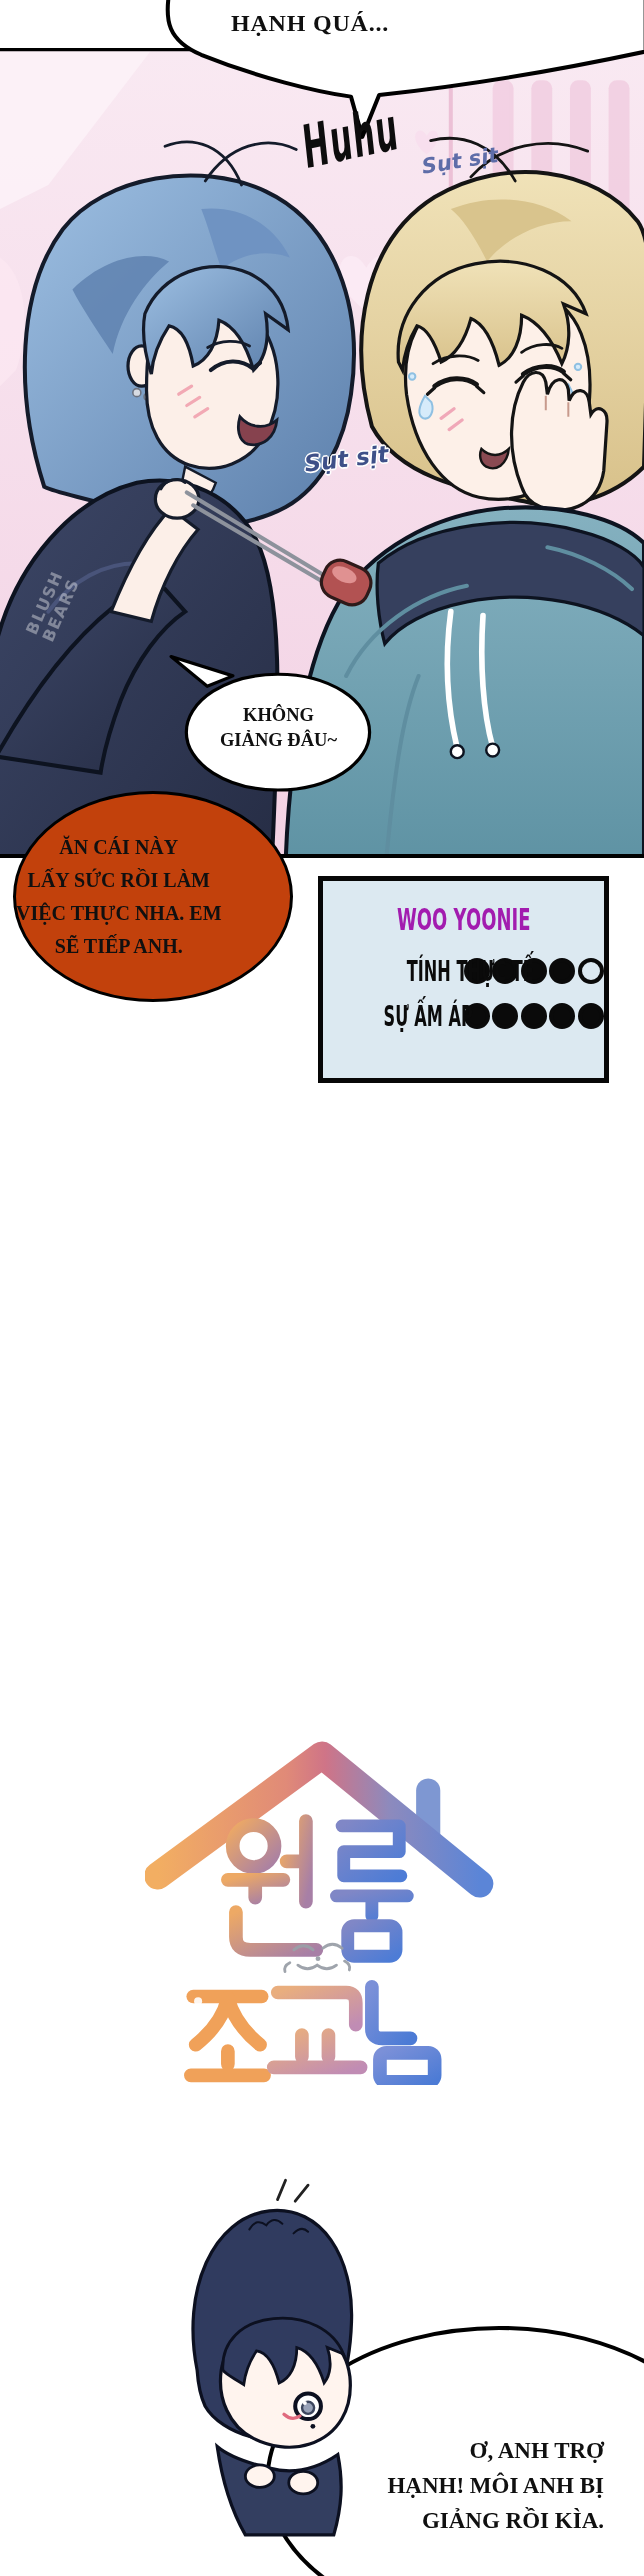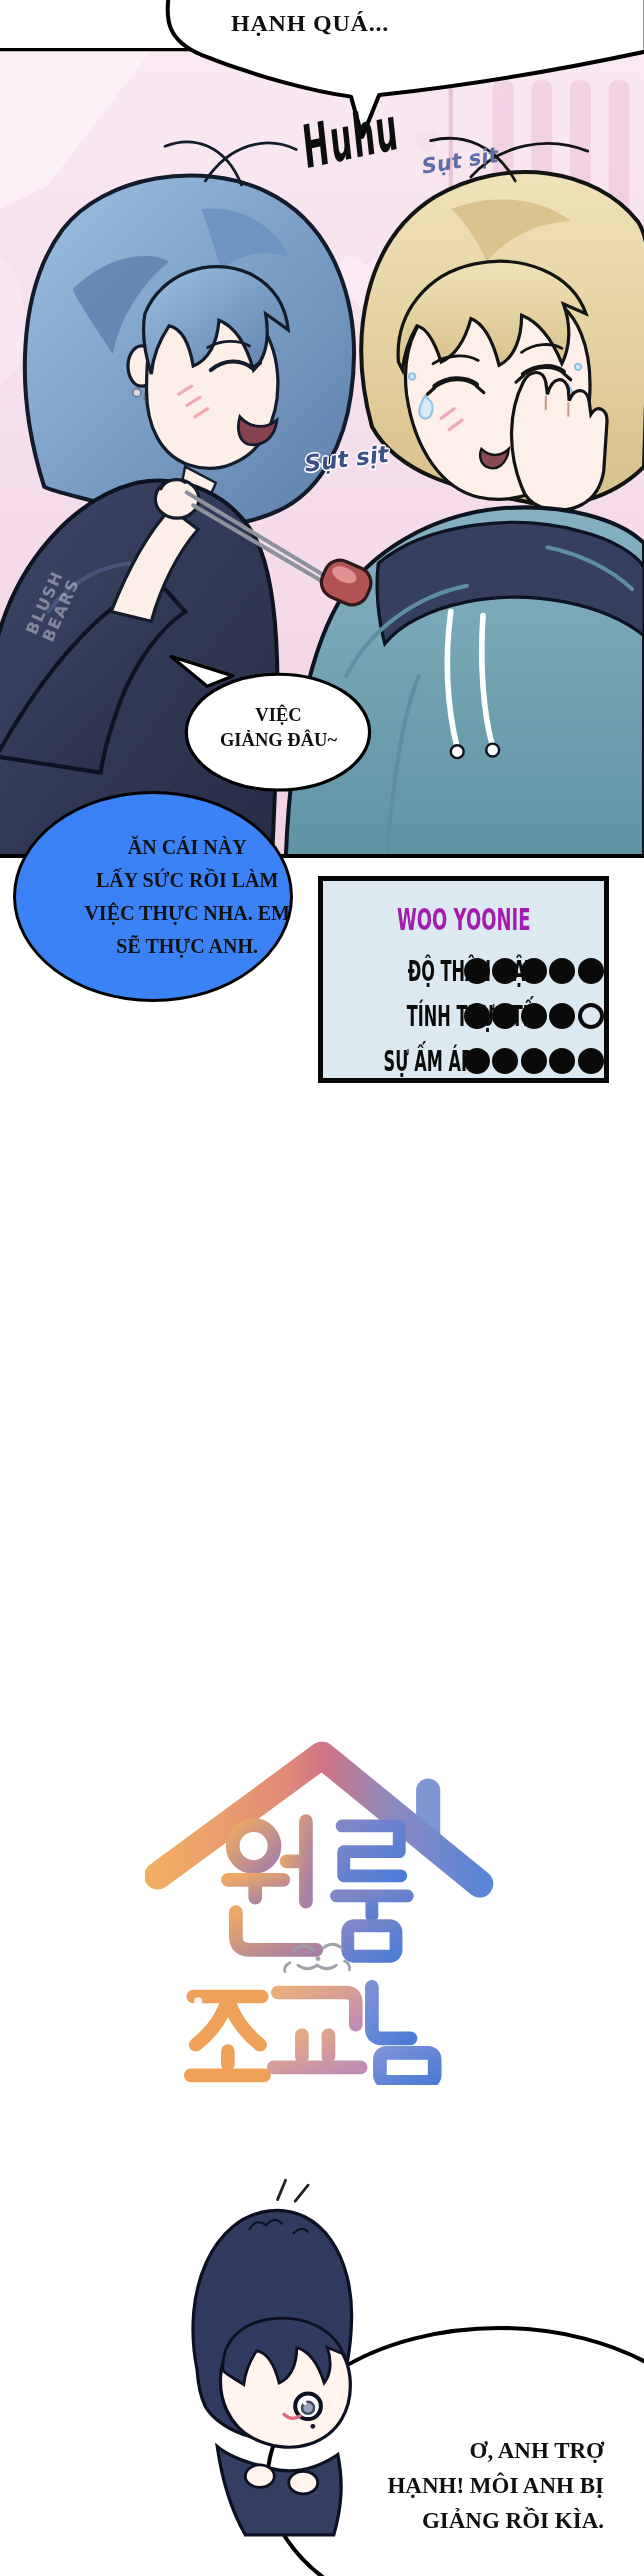--- a/index.html
+++ b/index.html
@@ -2,22 +2,22 @@
 <html style="font-size:13px"><head>
 <meta charset="utf-8">
 <style>
   html,body{margin:0;padding:0;background:#e8e8e8;}
   .page{position:relative;width:644px;height:2576px;margin:0 auto;background:#ffffff;overflow:hidden;
         font-family:"DejaVu Sans",sans-serif;}
   .abs{position:absolute;}
   .dialogue{font-weight:bold;color:#101010;text-align:center;font-family:Liberation Serif, serif;}
   .sfx{font-style:italic;font-weight:bold;white-space:nowrap;}
   
-  .bubble-ellipse{background:#3b82f6;border:3.2px solid #000;border-radius:50%;box-sizing:border-box;
-                  display:flex;flex-direction:column;align-items:flex-end;justify-content:center;}
+  .bubble-ellipse{background:#c2410c;border:3.2px solid #000;border-radius:50%;box-sizing:border-box;
+                  display:flex;flex-direction:column;align-items:flex-start;justify-content:center;}
   
   #stats{left:318px;top:876px;width:291px;height:207px;background:#dce9f1;border:5.6px solid #070707;
          box-sizing:border-box;}
   .stats-title{text-align:center;margin-top:21px;font-size:29px;font-weight:bold;height:34px;line-height:34px;color:#a21caf;}
   .cond{display:inline-block;transform:scale(0.62,1.06);transform-origin:center;white-space:nowrap;}
   .cond-r{display:inline-block;transform:scale(0.62,1.06);transform-origin:right center;white-space:nowrap;}
   .stats-rows{margin-top:19.3px;}
   .stat-row{display:flex;align-items:center;height:32px;margin-bottom:13px;padding-left:5.6px;}
   .stat-label{width:129px;text-align:right;font-size:26px;font-weight:bold;color:#0b0b0b;}
   .dots{display:flex;gap:2.4px;margin-left:6.4px;}
@@ -155,48 +155,38 @@
   <div class="abs sfx" style="left:296px;top:114px;font-size:43px;color:#0d0d0d;transform:rotate(-12deg) scale(0.72,1.38);transform-origin:left top;letter-spacing:1.6px;">Huhu</div>
   <div class="abs sfx" style="left:420px;top:155px;font-size:21px;color:#5e6da8;transform:rotate(-9deg);transform-origin:left top;">Sụt sịt</div>
   <div class="abs sfx" style="left:303px;top:451px;font-size:23px;color:#3e5088;transform:rotate(-7deg);transform-origin:left top;
        text-shadow:-1.6px 0 #fff,1.6px 0 #fff,0 -1.6px #fff,0 1.6px #fff,-0.8px -0.8px #fff,0.8px 0.8px #fff,-0.8px 0.8px #fff,0.8px -0.8px #fff;">Sụt sịt</div>
 
   <svg class="abs" style="left:159px;top:650px;" width="213" height="149" viewBox="0 0 265 185">
     <path d="M60,45 L15,8 L92,32 Z" fill="#fff" stroke="#000" stroke-width="4" stroke-linejoin="round"></path>
     <ellipse cx="148" cy="102" rx="114" ry="72" fill="#fff" stroke="#000" stroke-width="4"></ellipse>
   </svg>
   <div class="abs dialogue" style="left:196px;top:703px;width:165px;font-size:18.5px;line-height:25px;">
-    <div>VIỆC</div>
+    <div>KHÔNG</div>
     <div>GIẢNG ĐÂU~</div>
   </div>
 
   <div class="abs bubble-ellipse" style="left:13px;top:791px;width:280px;height:211px;">
     <div class="dialogue" style="font-size:20px;line-height:33px;">
       <div>ĂN CÁI NÀY</div>
       <div>LẤY SỨC RỒI LÀM</div>
       <div>VIỆC THỰC NHA. EM</div>
-      <div>SẼ THỰC ANH.</div>
+      <div>SẼ TIẾP ANH.</div>
     </div>
   </div>
 
   <div class="abs" id="stats">
     <div class="stats-title">
       <span class="cond">WOO YOONIE</span>
     </div>
     <div class="stats-rows">
-      <div class="stat-row">
-        <div class="stat-label"><span class="cond-r">ĐỘ THÂN MẬT</span></div>
-        <div class="dots">
-            <span class="dot filled"></span>
-            <span class="dot filled"></span>
-            <span class="dot filled"></span>
-            <span class="dot filled"></span>
-            <span class="dot filled"></span>
-          </div>
-      </div>
       <div class="stat-row">
         <div class="stat-label"><span class="cond-r">TÍNH THỰC TẾ</span></div>
         <div class="dots">
             <span class="dot filled"></span>
             <span class="dot filled"></span>
             <span class="dot filled"></span>
             <span class="dot filled"></span>
             <span class="dot"></span>
           </div>
       </div>

